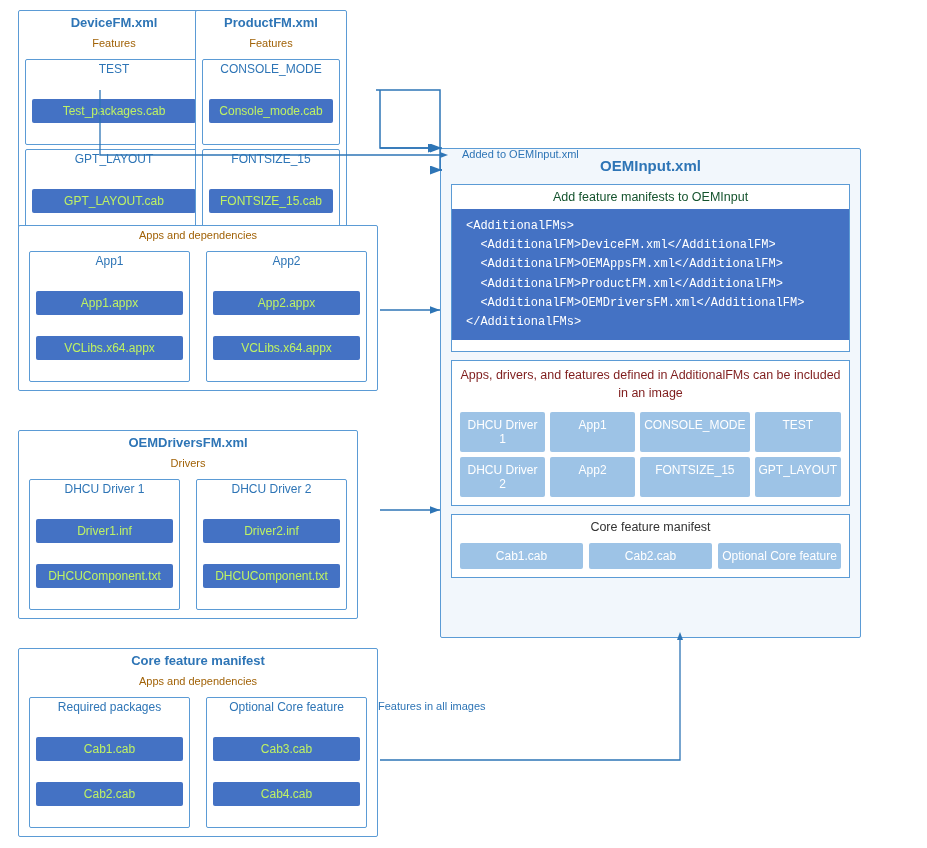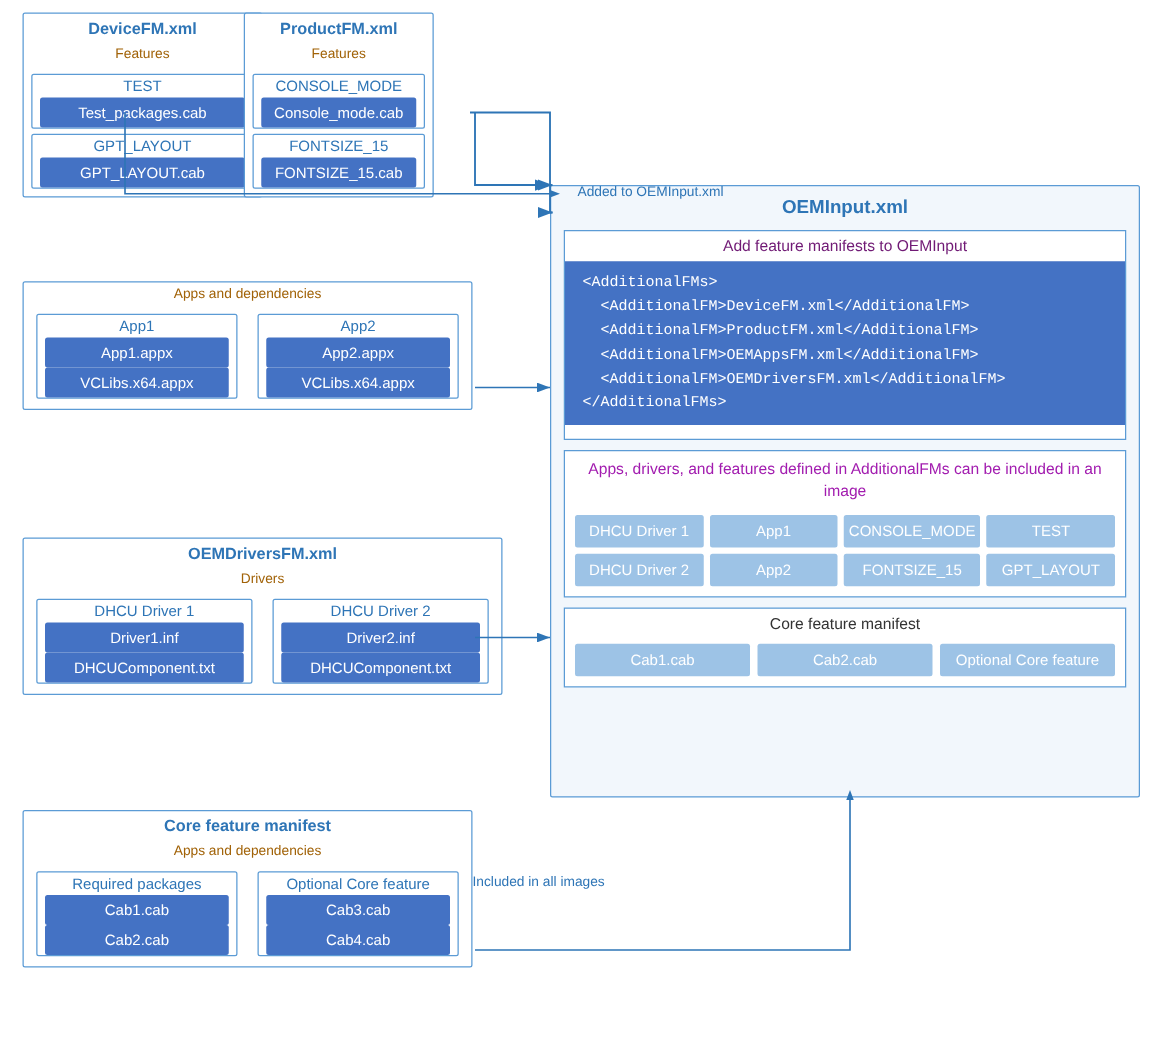--- a/index.html
+++ b/index.html
@@ -52,45 +52,45 @@
     .inner-box-title {
       text-align: center;
       color: #2e75b6;
       font-size: 12px;
       padding: 2px 4px;
     }
 
     .file-btn {
       display: block;
       background: #4472c4;
-      color: #ffffff;
+      color: #bef264;
       text-align: center;
       padding: 5px 8px;
-      margin: 0 6px;
+      margin: 21px 6px;
       border-radius: 2px;
       font-size: 12px;
     }
 
     
     .inner-row {
       display: flex;
       gap: 0;
       padding: 0 4px 4px 4px;
     }
 
     .inner-col {
       flex: 1;
     }
 
     
     .oem-input-box {
       position: absolute;
       left: 440px;
       top: 148px;
-      width: 472px;
+      width: 421px;
       height: 490px;
       border: 1.5px solid #5b9bd5;
       border-radius: 2px;
       background: #f2f7fc;
     }
 
     .oem-input-title {
       text-align: center;
       color: #2e75b6;
       font-size: 15px;
@@ -100,21 +100,21 @@
 
     
     .add-feature-section {
       margin: 6px 10px;
       border: 1.5px solid #5b9bd5;
       background: #fff;
     }
 
     .add-feature-title {
       text-align: center;
-      color: #701a75;
+      color: #14532d;
       font-size: 12.5px;
       padding: 5px 6px;
     }
 
     .xml-code-box {
       background: #4472c4;
       color: #fff;
       font-family: 'Courier New', monospace;
       font-size: 12px;
       padding: 8px 14px;
@@ -124,21 +124,21 @@
 
     
     .apps-drivers-section {
       margin: 8px 10px;
       border: 1.5px solid #5b9bd5;
       background: #fff;
     }
 
     .apps-drivers-title {
       text-align: center;
-      color: #a21caf;
+      color: #7f1d1d;
       font-size: 12.5px;
       padding: 6px 6px;
       line-height: 1.4;
     }
 
     .grid-2x4 {
       display: grid;
       grid-template-columns: repeat(4, 1fr);
       gap: 5px;
       padding: 4px 8px 8px 8px;
@@ -250,21 +250,21 @@
       <div class="inner-col">
         <div class="inner-box">
           <div class="inner-box-title">App2</div>
           <div class="file-btn">App2.appx</div>
           <div class="file-btn">VCLibs.x64.appx</div>
         </div>
       </div>
     </div>
   </div>
 
-  <div class="box" style="left:18px;top:430px;width:384px;">
+  <div class="box" style="left:18px;top:430px;width:340px;">
     <div class="box-title">OEMDriversFM.xml</div>
     <div class="box-subtitle">Drivers</div>
     <div class="inner-row">
 
       <div class="inner-col" style="margin-right:4px;">
         <div class="inner-box">
           <div class="inner-box-title">DHCU Driver 1</div>
           <div class="file-btn">Driver1.inf</div>
           <div class="file-btn">DHCUComponent.txt</div>
         </div>
@@ -304,22 +304,22 @@
   </div>
 
   <div class="oem-input-box">
     <div class="oem-input-title">OEMInput.xml</div>
 
     <div class="add-feature-section">
       <div class="add-feature-title">Add feature manifests to OEMInput</div>
       <div class="xml-code-box">
         <div>&lt;AdditionalFMs&gt;</div>
         <div>&nbsp;&nbsp;&lt;AdditionalFM&gt;DeviceFM.xml&lt;/AdditionalFM&gt;</div>
+        <div>&nbsp;&nbsp;&lt;AdditionalFM&gt;OEMAppsFM.xml&lt;/AdditionalFM&gt;</div>
         <div>&nbsp;&nbsp;&lt;AdditionalFM&gt;ProductFM.xml&lt;/AdditionalFM&gt;</div>
-        <div>&nbsp;&nbsp;&lt;AdditionalFM&gt;OEMAppsFM.xml&lt;/AdditionalFM&gt;</div>
         <div>&nbsp;&nbsp;&lt;AdditionalFM&gt;OEMDriversFM.xml&lt;/AdditionalFM&gt;</div>
         <div>&lt;/AdditionalFMs&gt;</div>
       </div>
     </div>
 
     <div class="apps-drivers-section">
       <div class="apps-drivers-title">Apps, drivers, and features defined in AdditionalFMs can be included in an image</div>
       <div class="grid-2x4">
         <div class="grid-btn">DHCU Driver 1</div>
         <div class="grid-btn">App1</div>
@@ -336,21 +336,21 @@
       <div class="core-manifest-title">Core feature manifest</div>
       <div class="core-grid">
         <div class="core-grid-btn">Cab1.cab</div>
         <div class="core-grid-btn">Cab2.cab</div>
         <div class="core-grid-btn">Optional Core feature</div>
       </div>
     </div>
   </div>
 
   <div class="arrow-label" style="left:462px;top:148px;text-align:center;">Added to OEMInput.xml</div>
-  <div class="arrow-label" style="left:378px;top:700px;">Included in all images</div>
+  <div class="arrow-label" style="left:378px;top:700px;">Features in all images</div>
 
   <svg class="arrows-svg">
     <defs>
       <marker id="arrowhead" markerWidth="8" markerHeight="6" refX="8" refY="3" orient="auto">
         <polygon points="0 0, 8 3, 0 6" fill="#2e75b6"></polygon>
       </marker>
     </defs>
 
     <line x1="380" y1="148" x2="442" y2="148" stroke="#2e75b6" stroke-width="1.5" marker-end="url(#arrowhead)"></line>
 

